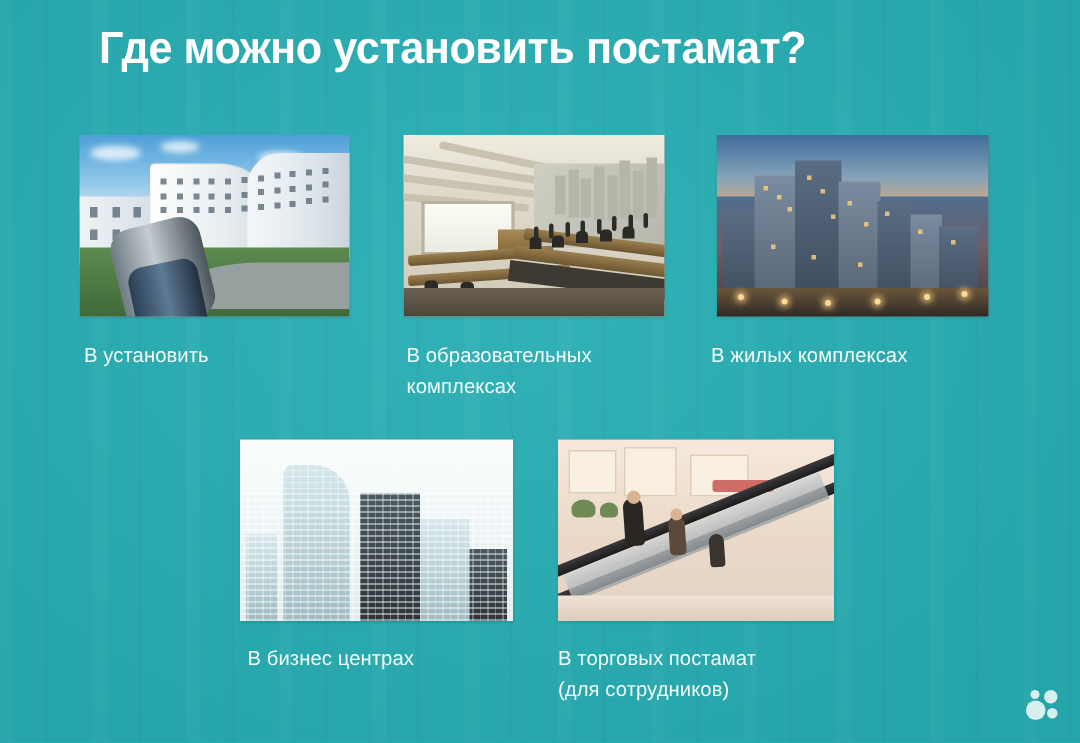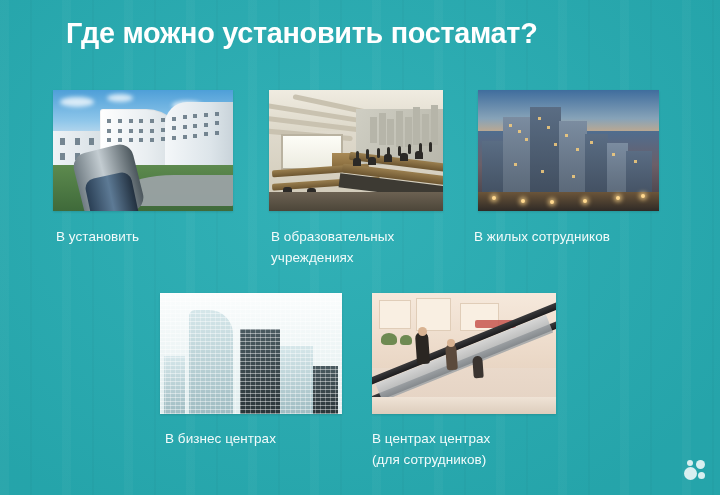--- a/index.html
+++ b/index.html
@@ -293,21 +293,21 @@
         <div class="chair" style="left:57%; top:55%; width:8px; height:8px;"></div>
         <div class="chair" style="left:66%; top:53%; width:8px; height:8px;"></div>
         <div class="chair" style="left:75%; top:52%; width:8px; height:8px;"></div>
         <div class="chair" style="left:84%; top:50%; width:8px; height:8px;"></div>
         <div class="chair" style="left:8%;  top:80%; width:9px; height:11px;"></div>
         <div class="chair" style="left:22%; top:81%; width:9px; height:11px;"></div>
         <div class="floor"></div>
       </div>
     </div>
     <div class="caption" style="left:271px; top:226px; width:190px;">В образовательных
-учреждениях</div>
+комплексах</div>
   </div>
 
   <div class="card">
     <div class="photo" style="left:478px; top:90px; width:181px; height:121px;">
       <div class="scene sc-resid">
         <div class="sky2"></div>
         <div class="tower" style="left:2%;  width:13%; height:58%;"></div>
         <div class="twr-lite" style="left:14%; width:16%; height:78%;"></div>
         <div class="tower" style="left:29%; width:17%; height:86%;"></div>
         <div class="twr-lite" style="left:45%; width:15%; height:74%;"></div>
@@ -330,21 +330,21 @@
         <div class="glow" style="left:52%; top:70%; width:3px; height:3px;"></div>
         <div class="base"></div>
         <div class="lamp" style="left:8%;  bottom:9%;"></div>
         <div class="lamp" style="left:24%; bottom:7%;"></div>
         <div class="lamp" style="left:40%; bottom:6%;"></div>
         <div class="lamp" style="left:58%; bottom:7%;"></div>
         <div class="lamp" style="left:76%; bottom:9%;"></div>
         <div class="lamp" style="left:90%; bottom:11%;"></div>
       </div>
     </div>
-    <div class="caption" style="left:474px; top:226px; width:210px;">В жилых сотрудников</div>
+    <div class="caption" style="left:474px; top:226px; width:210px;">В жилых комплексах</div>
   </div>
 
   <div class="card">
     <div class="photo" style="left:160px; top:293px; width:182px; height:121px;">
       <div class="scene sc-biz">
         <div class="sky3"></div>
         <div class="sky-glass" style="left:2%;  width:12%; height:48%;"></div>
         <div class="sky-glass" style="left:16%; width:24%; height:86%; border-radius: 6px 24px 0 0;"></div>
         <div class="sky-dark" style="left:44%; width:22%; height:70%;"></div>
         <div class="sky-glass" style="left:66%; width:18%; height:56%;"></div>
@@ -370,21 +370,21 @@
         <div class="rail" style="left:-4%; top:88%; width:118%; transform: rotate(-22deg);"></div>
         <div class="step" style="left:4%;  top:74%; width:100%; height:16%; transform: rotate(-22deg); opacity:.8;"></div>
         <div class="person" style="left:24%; top:32%; width:13px; height:32px; transform: rotate(-4deg);"></div>
         <div class="head" style="left:25%; top:28%; width:9px;  height:9px;"></div>
         <div class="person" style="left:40%; top:42%; width:11px; height:26px; transform: rotate(-4deg); background:#5b4a3c;"></div>
         <div class="head" style="left:41%; top:38%; width:8px;  height:8px;"></div>
         <div class="person" style="left:55%; top:52%; width:10px; height:22px; transform: rotate(-4deg); background:#3a3430;"></div>
         <div class="floorm"></div>
       </div>
     </div>
-    <div class="caption" style="left:372px; top:428px; width:200px;">В центрах центрах
+    <div class="caption" style="left:372px; top:428px; width:200px;">В торговых постамат
 (для сотрудников)</div>
   </div>
 
   <div id="avito">
     <span id="avito-dots">
       <i class="d1"></i>
         <i class="d2"></i>
         <i class="d3"></i>
         <i class="d4"></i>
     </span>

